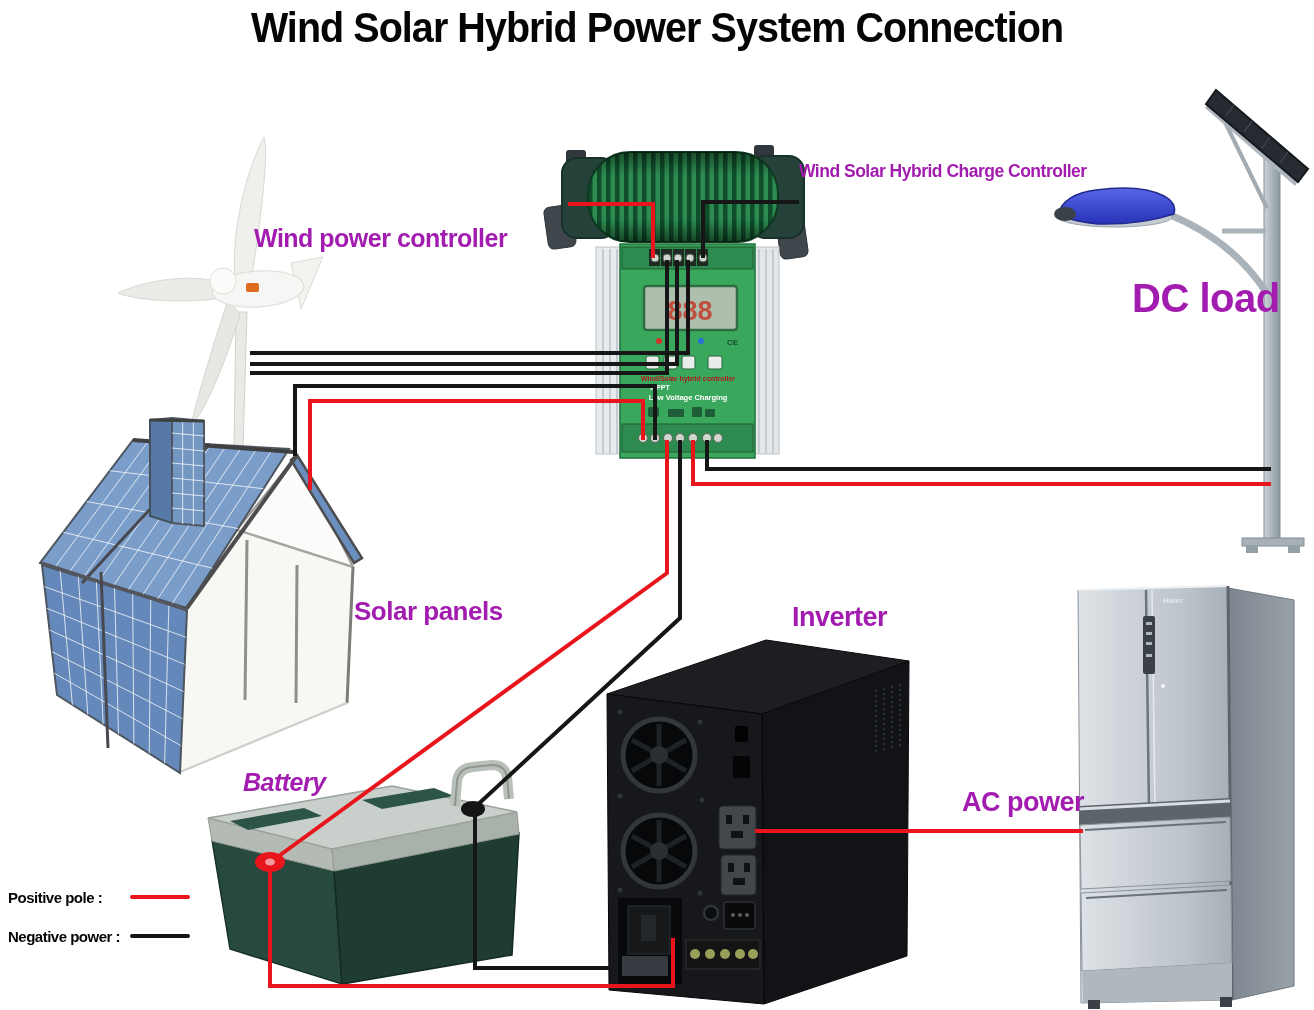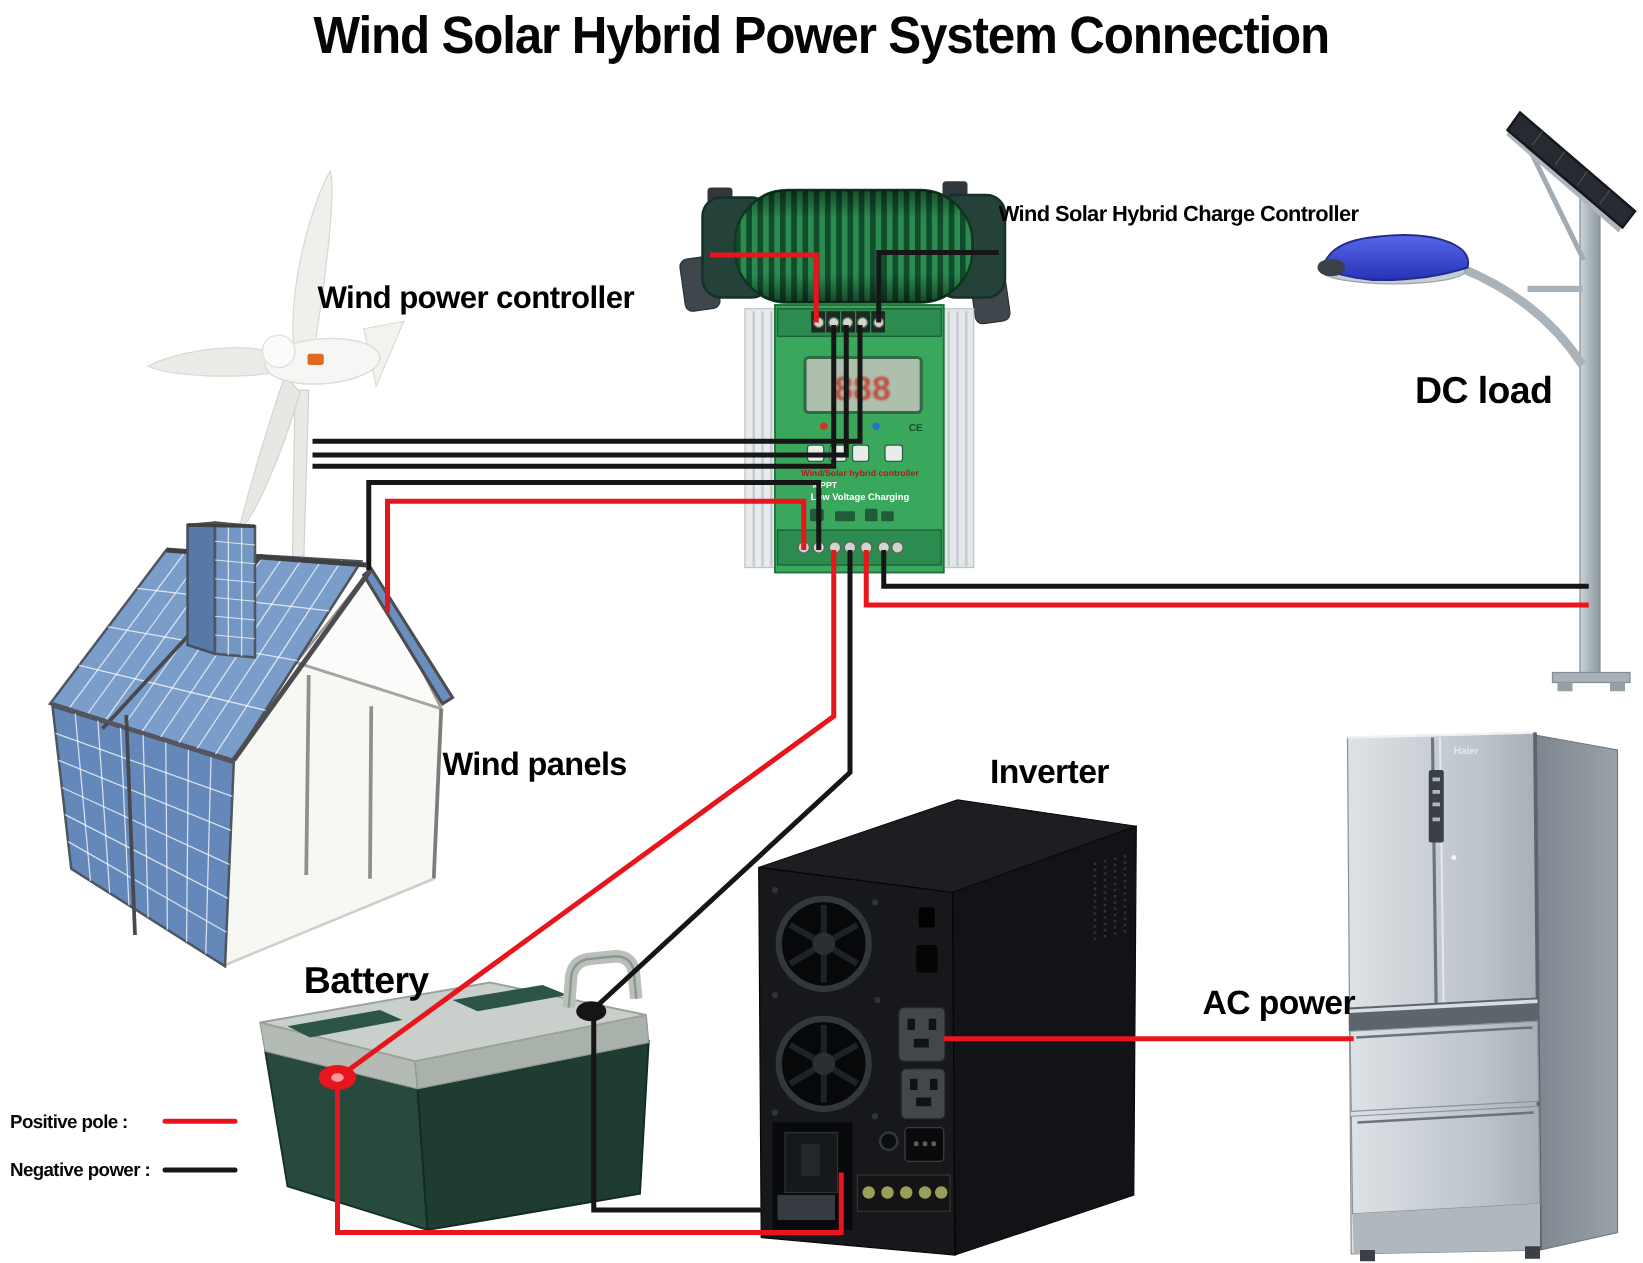--- a/index.html
+++ b/index.html
@@ -1,21 +1,21 @@
 <!DOCTYPE html>
 <html style="--positive: #e8161c; --negative: #161616; --controller_green: #3aa85c; --resistor_green: #1e6b41; --battery_green: #27493e; --lamp_blue: #3a46c8; --panel_blue: #7094c2;"><head>
 <meta charset="utf-8">
 <style>
   html,body{margin:0;padding:0;background:#fff;}
   .stage{position:relative;width:1314px;height:1010px;background:#ffffff;overflow:hidden;
          font-family:"Liberation Sans",sans-serif;}
   .stage svg{position:absolute;left:0;top:0;}
   #art{z-index:1;}
   #wires{z-index:2;}
-  .lbl{position:absolute;z-index:3;font-weight:bold;color:#000000;white-space:nowrap;letter-spacing:-0.5px;}
+  .lbl{position:absolute;z-index:3;font-weight:bold;color:#a21caf;white-space:nowrap;letter-spacing:-0.5px;}
   .title{position:absolute;z-index:3;top:4px;left:50%;transform:translateX(-50%) scaleX(.94);
          transform-origin:center;font-size:42px;font-weight:bold;color:#050505;letter-spacing:-1px;white-space:nowrap;}
   .legend{position:absolute;z-index:3;left:8px;top:888px;font-size:15px;font-weight:bold;color:#050505;}
   .legend-row{display:flex;align-items:center;height:18px;margin-bottom:21px;}
   .legend-row .txt{width:122px;letter-spacing:-0.5px;}
   .swatch{width:60px;height:4px;border-radius:2px;}
   .swatch.pos{background:var(--positive,#e8161c);}
   .swatch.neg{background:var(--negative,#161616);}
   .wire{fill:none;stroke-width:4;stroke-linejoin:miter;}
   .wire-pos{stroke:var(--positive,#e8161c);}
@@ -373,23 +373,23 @@
 
     <ellipse cx="270" cy="862" rx="15" ry="10" fill="var(--positive,#e8161c)"></ellipse>
     <ellipse cx="270" cy="862" rx="5" ry="3.5" fill="#f59a9c"></ellipse>
     <ellipse cx="473" cy="809" rx="12" ry="8" fill="#151515"></ellipse>
   </svg>
 
   <div class="title">Wind Solar Hybrid Power System Connection</div>
 
   <div class="lbl" style="left:254px;top:224px;font-size:25px;">Wind power controller</div>
   <div class="lbl" style="left:799px;top:161px;font-size:17.5px;">Wind Solar Hybrid Charge Controller</div>
-  <div class="lbl" style="left:1132px;top:296px;font-size:30px;">DC load</div>
-  <div class="lbl" style="left:354px;top:596px;font-size:26px;">Wind panels</div>
-  <div class="lbl" style="left:243px;top:768px;font-size:30px;">Battery</div>
+  <div class="lbl" style="left:1132px;top:276px;font-size:40px;">DC load</div>
+  <div class="lbl" style="left:354px;top:596px;font-size:26px;">Solar panels</div>
+  <div class="lbl" style="left:243px;top:768px;font-size:25px;font-style:italic;">Battery</div>
   <div class="lbl" style="left:792px;top:602px;font-size:27px;">Inverter</div>
   <div class="lbl" style="left:962px;top:787px;font-size:27px;">AC power</div>
 
   <div class="legend">
     <div class="legend-row">
       <span class="txt">Positive pole :</span>
       <span class="swatch pos"></span>
     </div>
     <div class="legend-row">
       <span class="txt">Negative power :</span>

